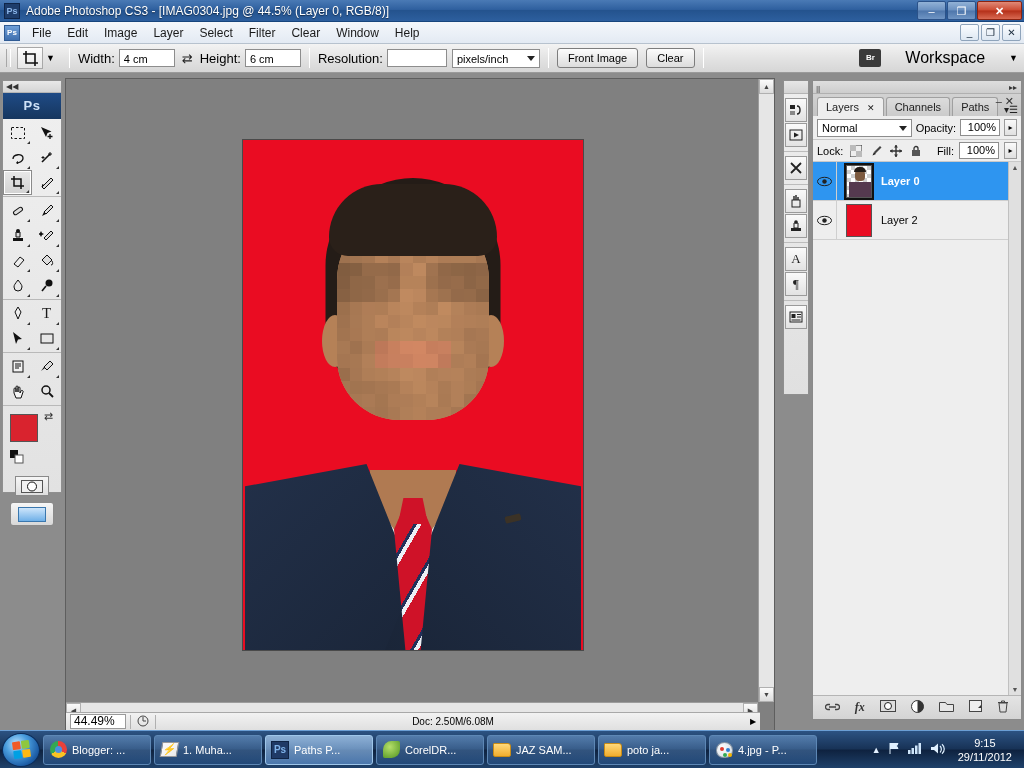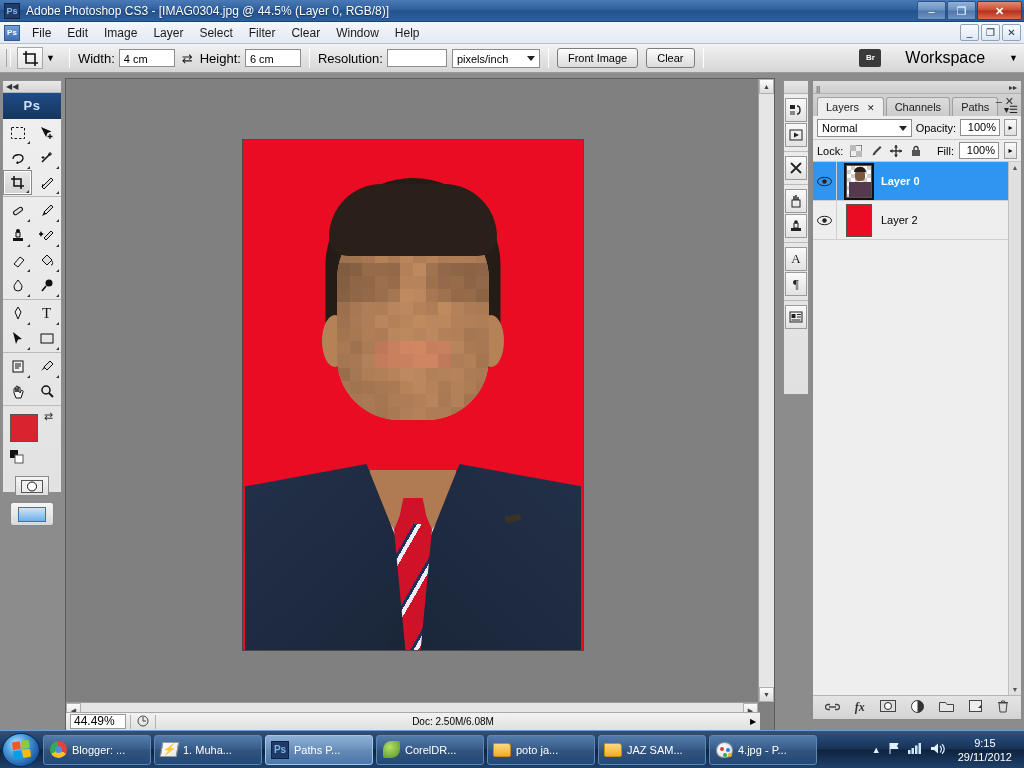--- a/index.html
+++ b/index.html
@@ -1005,27 +1005,27 @@
   <div class="tbtn">
     <span class="ticon">
         <span class="corel-ico"></span>
       </span>
     <span>CorelDR...</span>
   </div>
   <div class="tbtn">
     <span class="ticon">
         <span class="folder-ico"></span>
       </span>
-    <span>poto ja...</span>
+    <span>JAZ SAM...</span>
   </div>
   <div class="tbtn">
     <span class="ticon">
         <span class="folder-ico"></span>
       </span>
-    <span>JAZ SAM...</span>
+    <span>poto ja...</span>
   </div>
   <div class="tbtn">
     <span class="ticon">
         <span class="paint-ico"></span>
       </span>
     <span>4.jpg - P...</span>
   </div>
 
   <div id="tray">
     <span class="tray-ico" style="font-size:9px;">▲</span>

